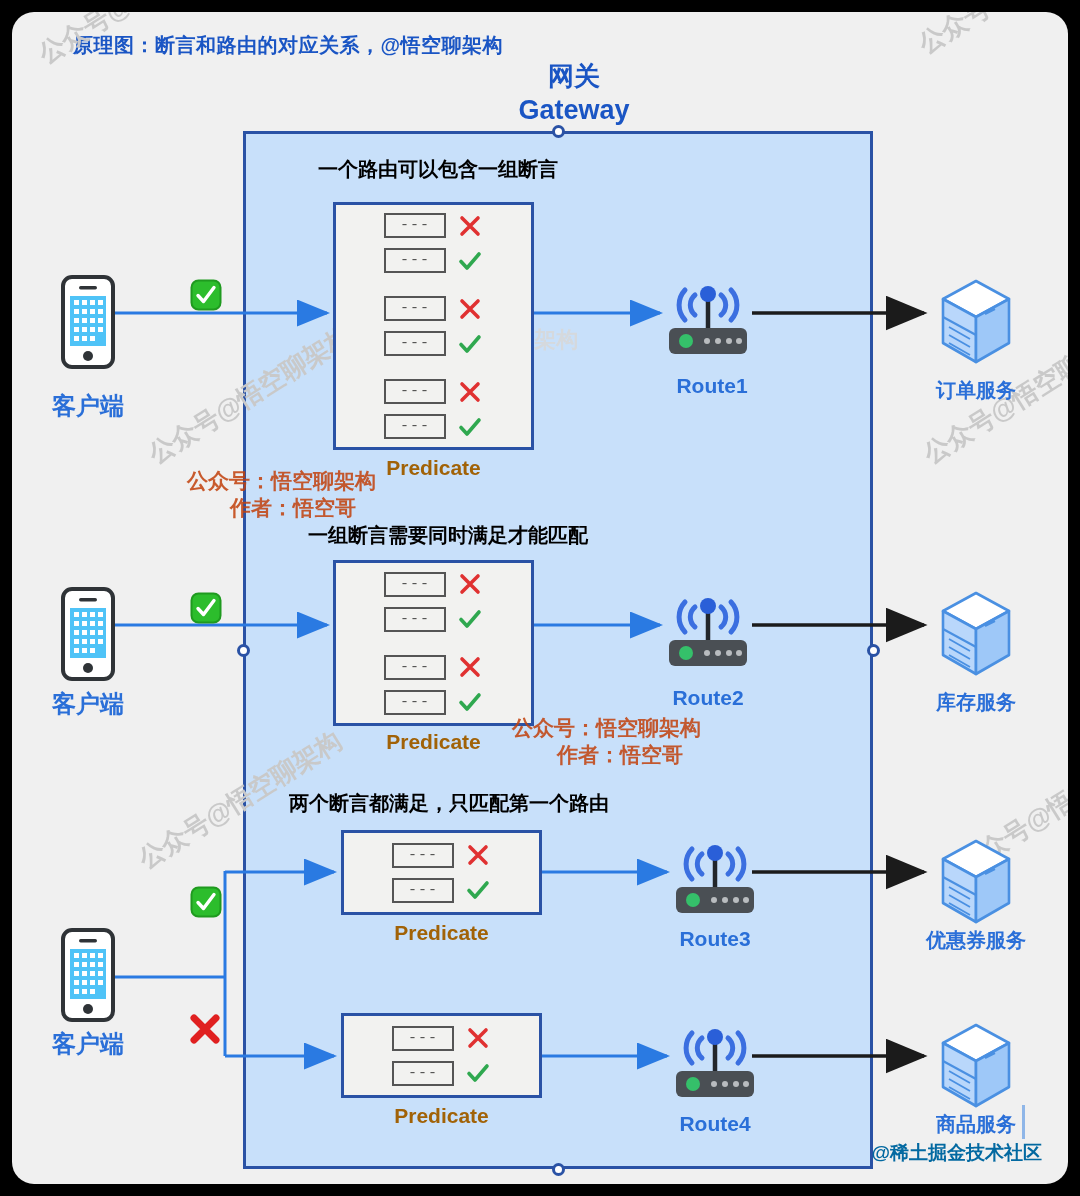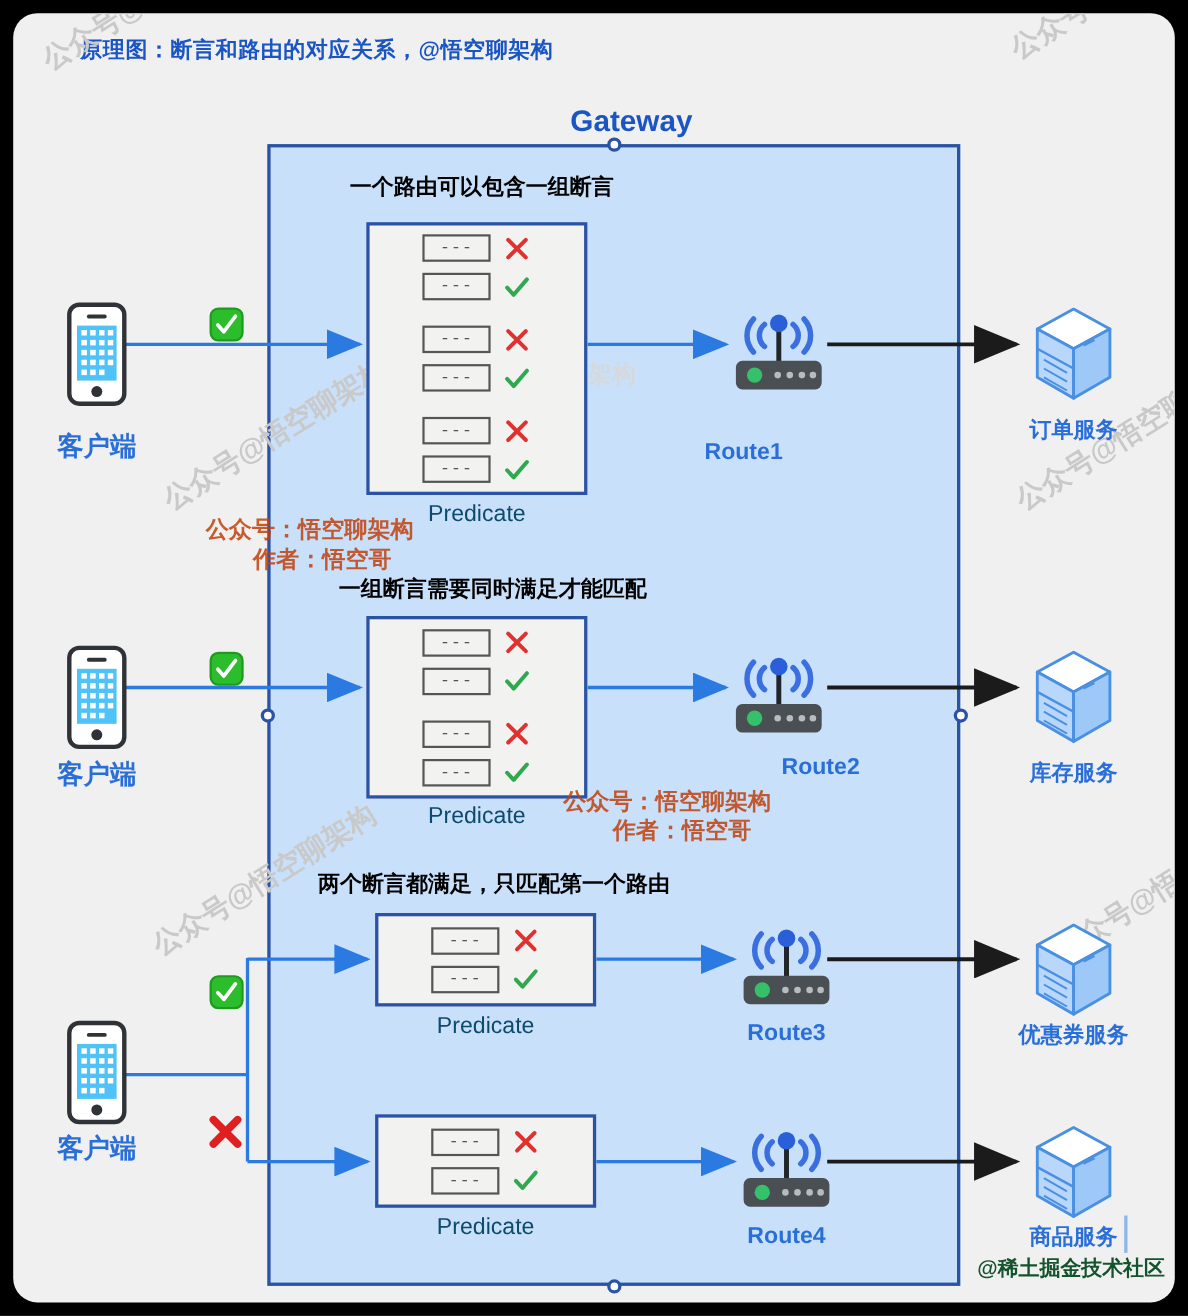--- a/index.html
+++ b/index.html
@@ -62,22 +62,22 @@
   }
 
   
   .pred-box {
     position: absolute;
     background: #f2f2f0;
     border: 3px solid #2a52a5;
     z-index: 14;
   }
   .pred-label {
-    position: absolute; font-size: 21px; font-weight: normal;
-    color: #0c4a6e; text-align: center; z-index: 14; white-space: nowrap;
+    position: absolute; font-size: 21px; font-weight: bold;
+    color: #a16207; text-align: center; z-index: 14; white-space: nowrap;
   }
   .pred-rows {
     position: absolute; left: 0; top: 0; width: 100%; height: 100%;
     display: flex; flex-direction: column; align-items: center;
     justify-content: center;
   }
   .pred-row {
     display: flex; align-items: center; gap: 11px;
   }
   .pred-pill {
@@ -128,42 +128,43 @@
   .wm {
     position: absolute; color: #c2410c; font-weight: bold;
     white-space: pre; z-index: 18; opacity: .85;
   }
   .wm-diag {
     position: absolute; color: #c9c9c9; font-weight: bold;
     white-space: nowrap; z-index: 6;
     transform: rotate(-32deg); transform-origin: left top;
   }
   #wm-brand {
-    position: absolute; right: 9px; bottom: 18px;
-    color: #14532d; font-size: 19px; font-weight: bold; z-index: 22;
+    position: absolute; right: 26px; bottom: 18px;
+    color: #0369a1; font-size: 19px; font-weight: bold; z-index: 22;
   }
   #caret {
     position: absolute; width: 3px; height: 34px; background: #8fb6e8; z-index: 22;
   }
 </style>
 </head>
 <body>
 
 <div id="stage">
   <div id="canvas">
 
     <div class="wm-diag" style="left:20px; top:30px; font-size:26px;">公众号@悟空聊架构</div>
     <div class="wm-diag" style="left:130px; top:430px; font-size:26px;">公众号@悟空聊架构</div>
     <div class="wm-diag" style="left:120px; top:835px; font-size:26px;">公众号@悟空聊架构</div>
     <div class="wm-diag" style="left:900px; top:20px; font-size:26px;">公众号@悟空聊架构</div>
     <div class="wm-diag" style="left:905px; top:430px; font-size:26px;">公众号@悟空聊架构</div>
     <div class="wm-diag" style="left:940px; top:840px; font-size:26px;">公众号@悟空聊架构</div>
 
     <div id="title">原理图：断言和路由的对应关系，@悟空聊架构</div>
 
+    <div id="gw-cn">网关</div>
     <div id="gw-en">Gateway</div>
 
     <div id="gw-box"></div>
     <div class="handle" style="left:540px; top:113px;"></div>
     <div class="handle" style="left:540px; top:1151px;"></div>
     <div class="handle" style="left:225px; top:632px;"></div>
     <div class="handle" style="left:855px; top:632px;"></div>
 
     <svg id="wires" viewBox="0 0 1056 1172">
       <defs>
@@ -269,21 +270,21 @@
         <line x1="46" y1="26" x2="46" y2="60" stroke="#22262b" stroke-width="4.5"></line>
         <circle cx="46" cy="24" r="8" fill="#2a5fd8"></circle>
         <rect x="7" y="58" width="78" height="26" rx="6" fill="#4a4f54"></rect>
         <circle cx="24" cy="71" r="7" fill="#35c06a"></circle>
         <circle cx="45" cy="71" r="3" fill="#b9bcbf"></circle>
         <circle cx="56" cy="71" r="3" fill="#b9bcbf"></circle>
         <circle cx="67" cy="71" r="3" fill="#b9bcbf"></circle>
         <circle cx="77" cy="71" r="3" fill="#b9bcbf"></circle>
       </svg>
     </div>
-    <div class="router-label" style="left:618px; top:362px; width:92px;margin-top:25px;">Route1</div>
+    <div class="router-label" style="left:654px; top:362px; width:92px;">Route1</div>
 
     <div class="server" style="left:921px; top:255px;">
       <svg width="86" height="102" viewBox="0 0 86 102">
         <path d="M10,32 L43,14 L76,32 L43,50 z" fill="#ffffff" stroke="#4a90e2" stroke-width="2.6" stroke-linejoin="round"></path>
         <path d="M10,32 L10,76 L43,95 L43,50 z" fill="#b9d7fb" stroke="#4a90e2" stroke-width="2.6" stroke-linejoin="round"></path>
         <path d="M43,50 L76,32 L76,76 L43,95 z" fill="#9ec8f8" stroke="#4a90e2" stroke-width="2.6" stroke-linejoin="round"></path>
         <line x1="10" y1="50" x2="43" y2="68" stroke="#4a90e2" stroke-width="2.2"></line>
         <line x1="16" y1="60" x2="37" y2="72" stroke="#4a90e2" stroke-width="1.8"></line>
         <line x1="16" y1="68" x2="37" y2="80" stroke="#4a90e2" stroke-width="1.8"></line>
         <line x1="16" y1="76" x2="37" y2="88" stroke="#4a90e2" stroke-width="1.8"></line>
@@ -384,21 +385,21 @@
         <line x1="46" y1="26" x2="46" y2="60" stroke="#22262b" stroke-width="4.5"></line>
         <circle cx="46" cy="24" r="8" fill="#2a5fd8"></circle>
         <rect x="7" y="58" width="78" height="26" rx="6" fill="#4a4f54"></rect>
         <circle cx="24" cy="71" r="7" fill="#35c06a"></circle>
         <circle cx="45" cy="71" r="3" fill="#b9bcbf"></circle>
         <circle cx="56" cy="71" r="3" fill="#b9bcbf"></circle>
         <circle cx="67" cy="71" r="3" fill="#b9bcbf"></circle>
         <circle cx="77" cy="71" r="3" fill="#b9bcbf"></circle>
       </svg>
     </div>
-    <div class="router-label" style="left:688px; top:674px; width:92px;">Route2</div>
+    <div class="router-label" style="left:650px; top:674px; width:92px;">Route2</div>
 
     <div class="server" style="left:921px; top:567px;">
       <svg width="86" height="102" viewBox="0 0 86 102">
         <path d="M10,32 L43,14 L76,32 L43,50 z" fill="#ffffff" stroke="#4a90e2" stroke-width="2.6" stroke-linejoin="round"></path>
         <path d="M10,32 L10,76 L43,95 L43,50 z" fill="#b9d7fb" stroke="#4a90e2" stroke-width="2.6" stroke-linejoin="round"></path>
         <path d="M43,50 L76,32 L76,76 L43,95 z" fill="#9ec8f8" stroke="#4a90e2" stroke-width="2.6" stroke-linejoin="round"></path>
         <line x1="10" y1="50" x2="43" y2="68" stroke="#4a90e2" stroke-width="2.2"></line>
         <line x1="16" y1="60" x2="37" y2="72" stroke="#4a90e2" stroke-width="1.8"></line>
         <line x1="16" y1="68" x2="37" y2="80" stroke="#4a90e2" stroke-width="1.8"></line>
         <line x1="16" y1="76" x2="37" y2="88" stroke="#4a90e2" stroke-width="1.8"></line>

